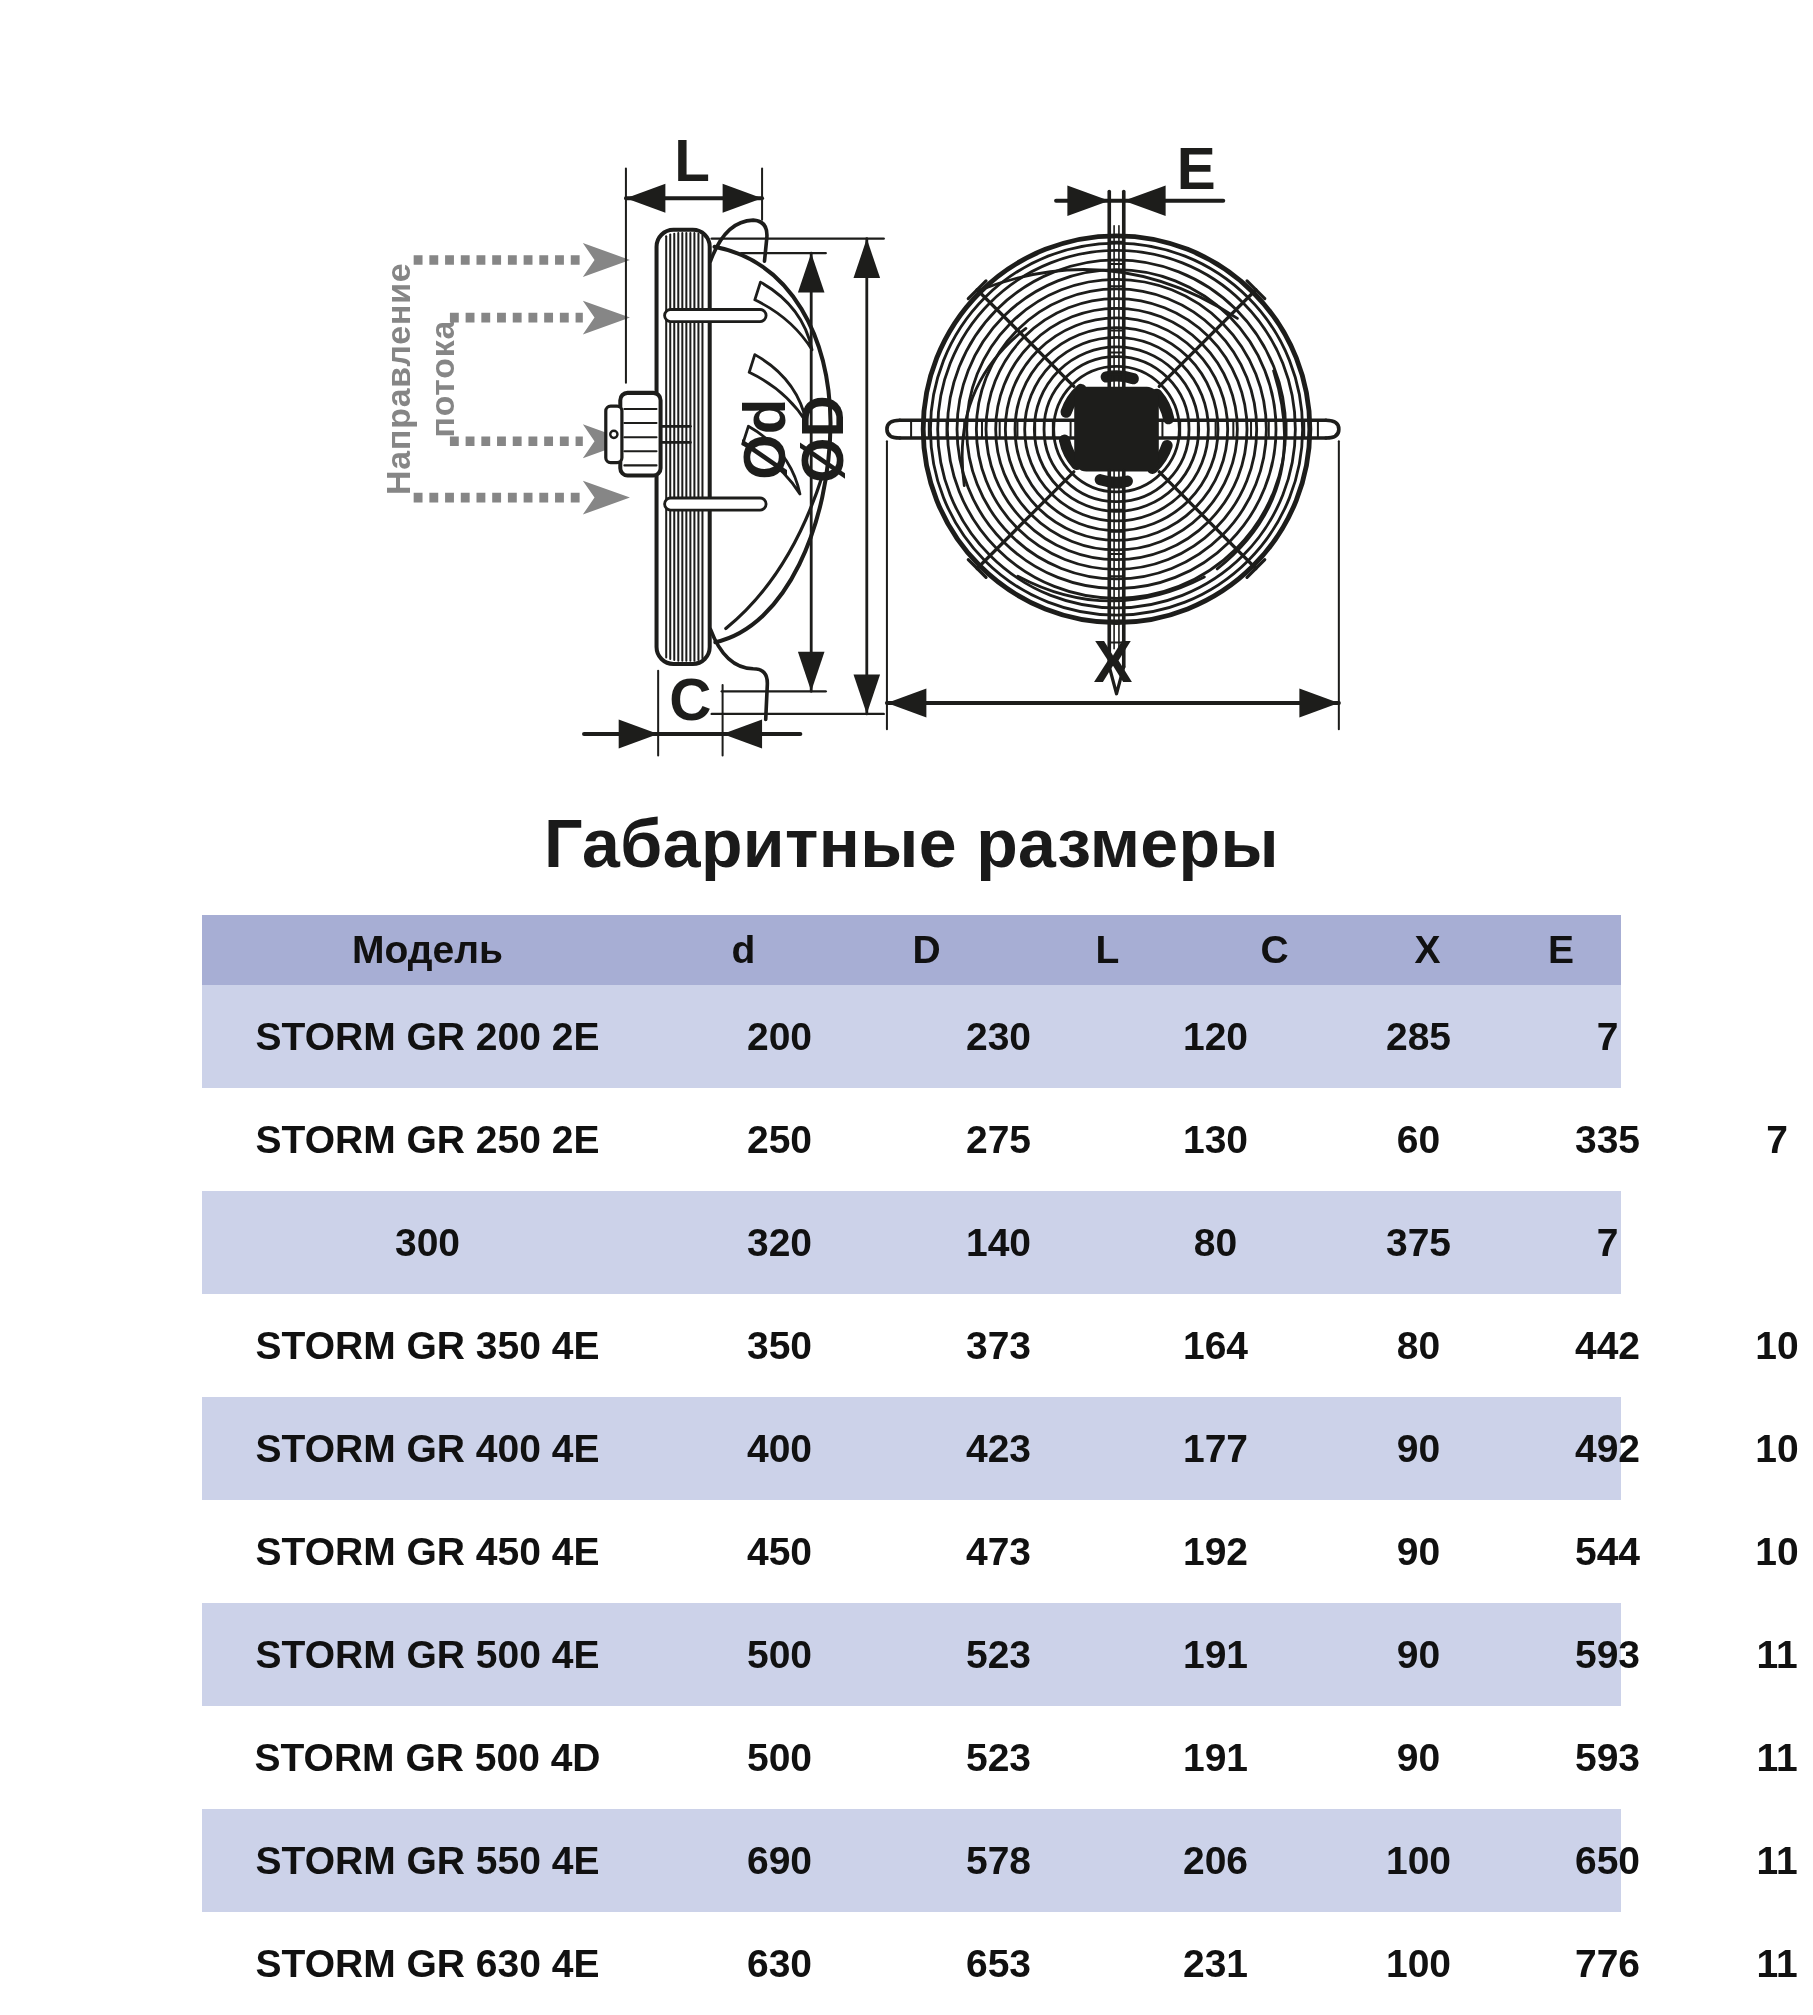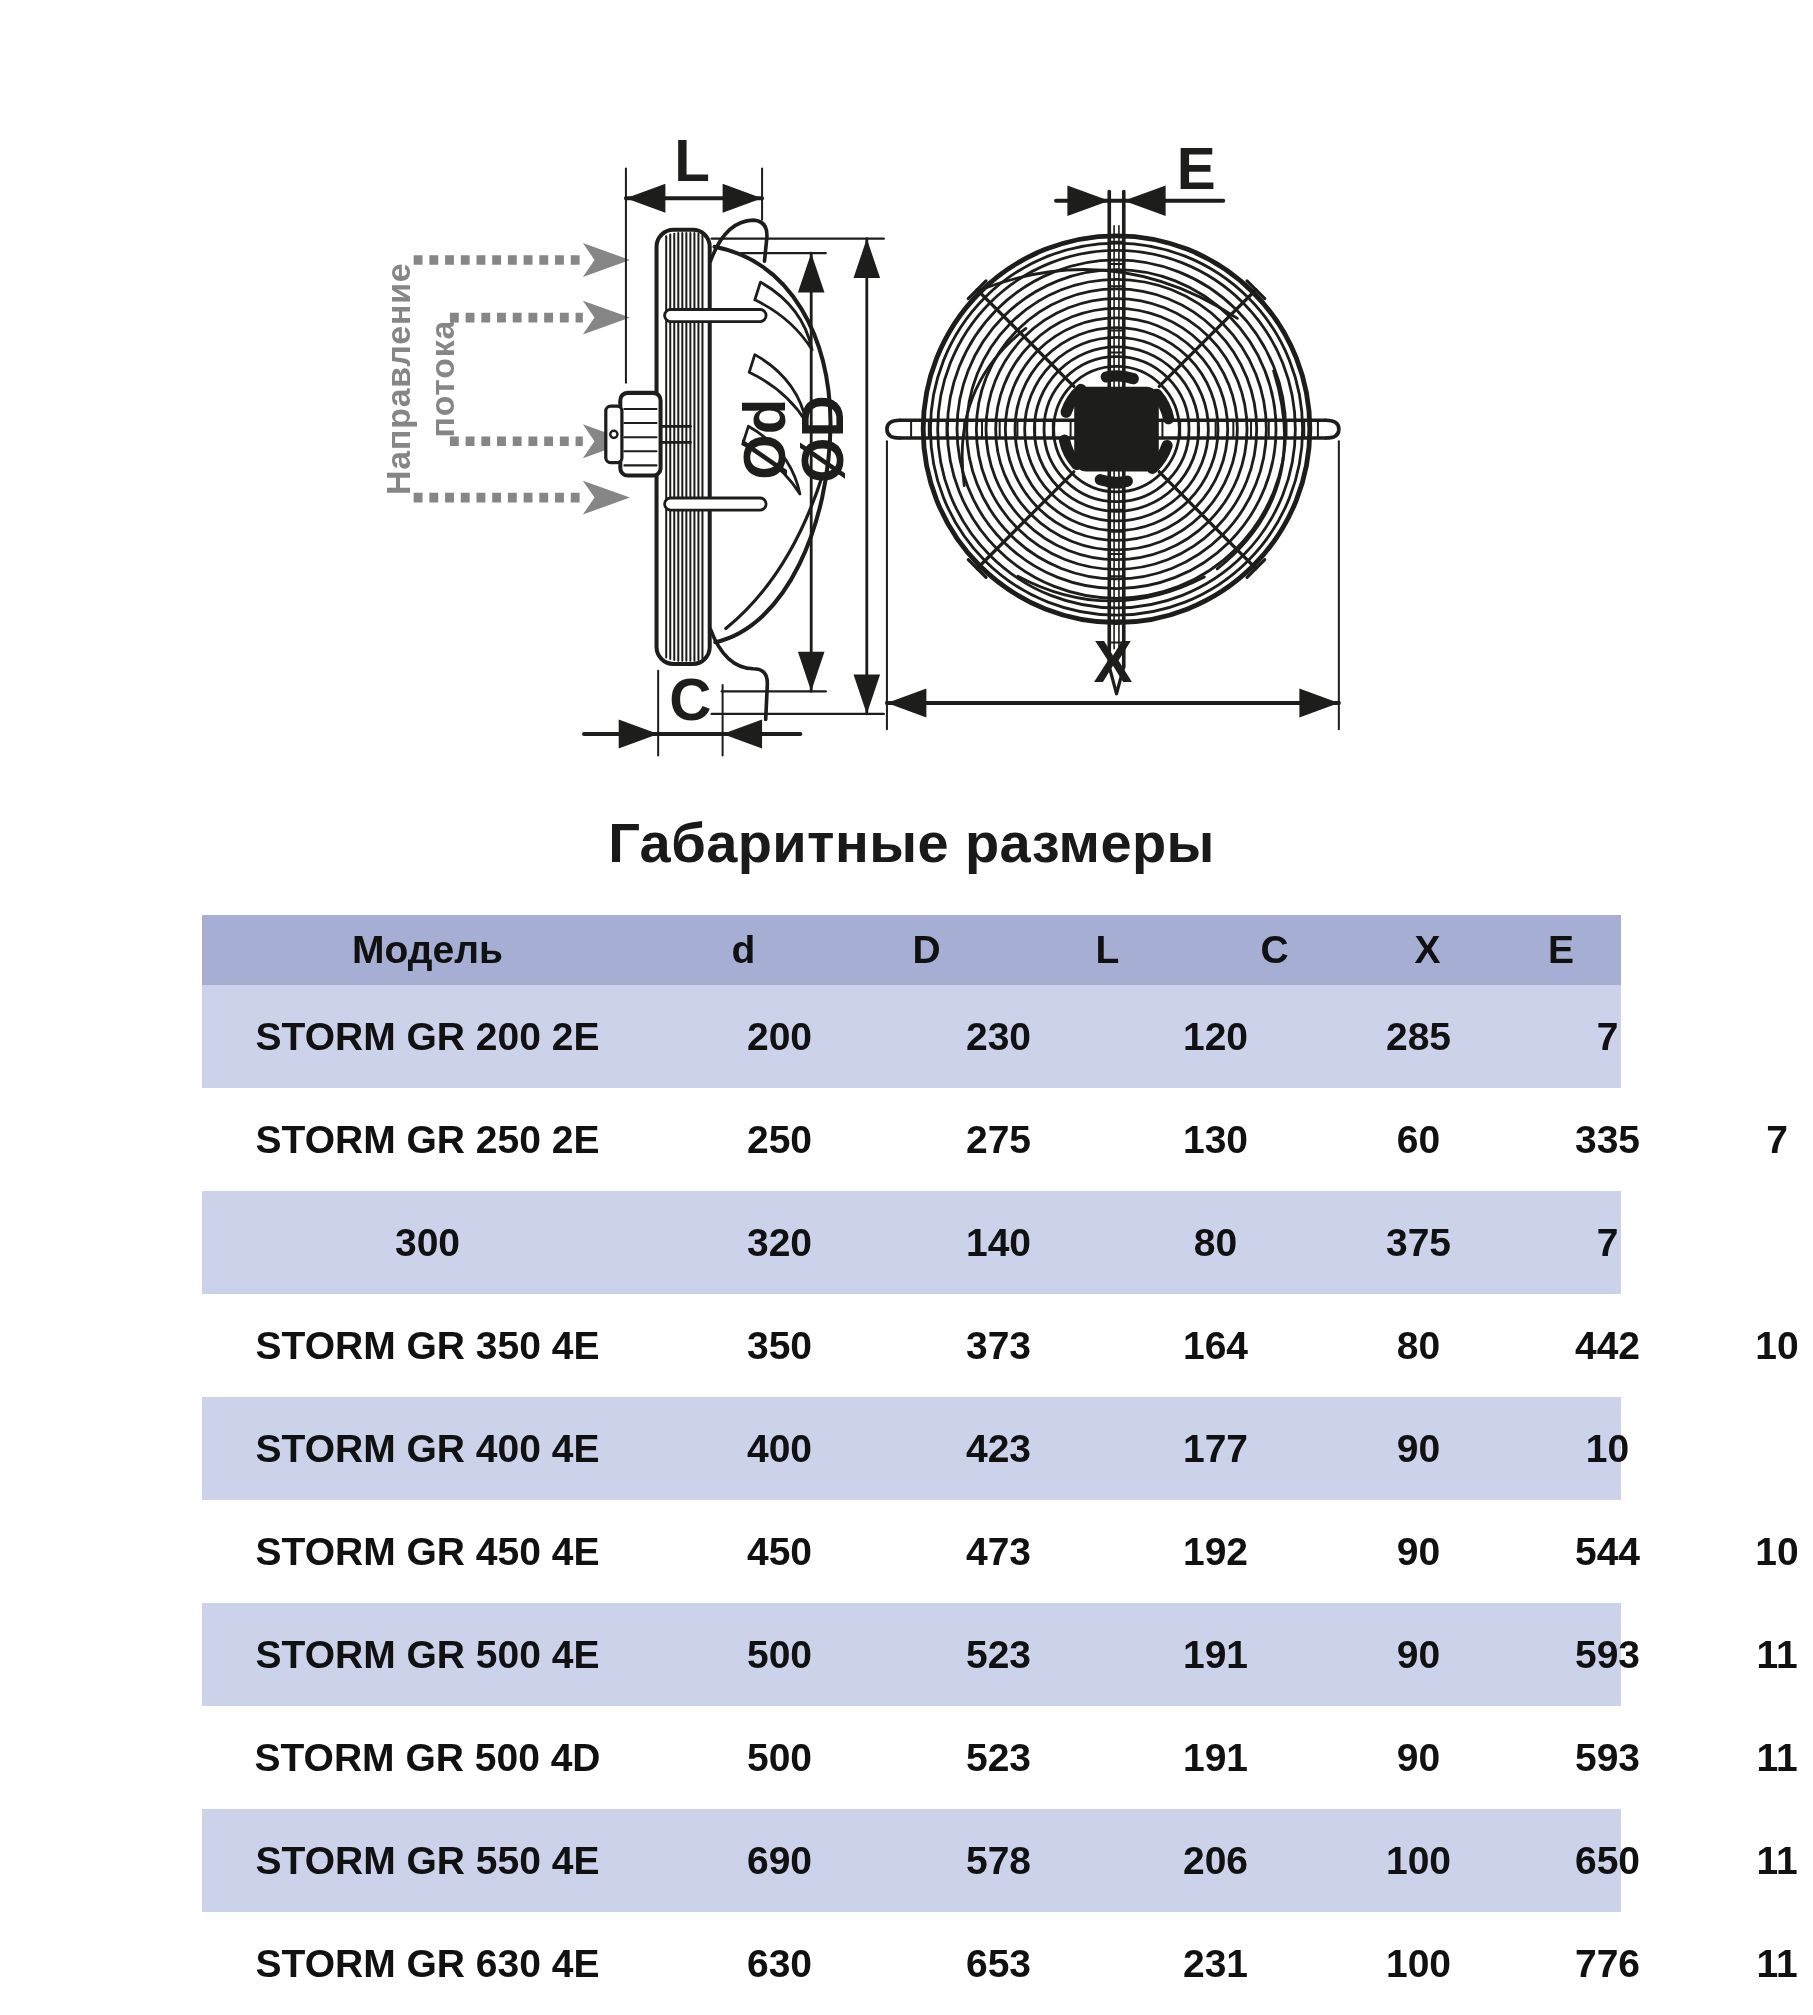--- a/index.html
+++ b/index.html
@@ -10,21 +10,21 @@
   }
   .page{position:relative;width:1814px;height:2418px;background:#fff;overflow:hidden;}
 
   
   .diagram{position:absolute;left:343px;top:121px;width:1108px;height:725px;}
 
   
   .title{
     position:absolute;left:202px;top:806px;width:1419px;height:73px;
     display:flex;align-items:center;justify-content:center;
-    font-size:56px;font-weight:700;color:#1a1a1a;letter-spacing:0.4px;
+    font-size:68px;font-weight:700;color:#1a1a1a;letter-spacing:0.4px;
   }
 
   
   .dim-table{position:absolute;left:202px;top:915px;width:1419px;color:#111;}
   .thead{
     display:grid;grid-template-columns:451px 181px 185px 177px 157px 149px 118px;
     height:70px;background:var(--header-bg,#a7aed4);
   }
   .tbody .trow{
     display:grid;grid-template-columns:451px 181px 185px 177px 157px 149px 118px;
@@ -309,20 +309,21 @@
     <div>80</div>
     <div>442</div>
     <div>10</div>
   </div>
         <div class="trow">
     <div class="model">STORM GR 400 4E</div>
     <div>400</div>
     <div>423</div>
     <div>177</div>
     <div>90</div>
+    <div>492</div>
     <div>10</div>
   </div>
         <div class="trow">
     <div class="model">STORM GR 450 4E</div>
     <div>450</div>
     <div>473</div>
     <div>192</div>
     <div>90</div>
     <div>544</div>
     <div>10</div>

